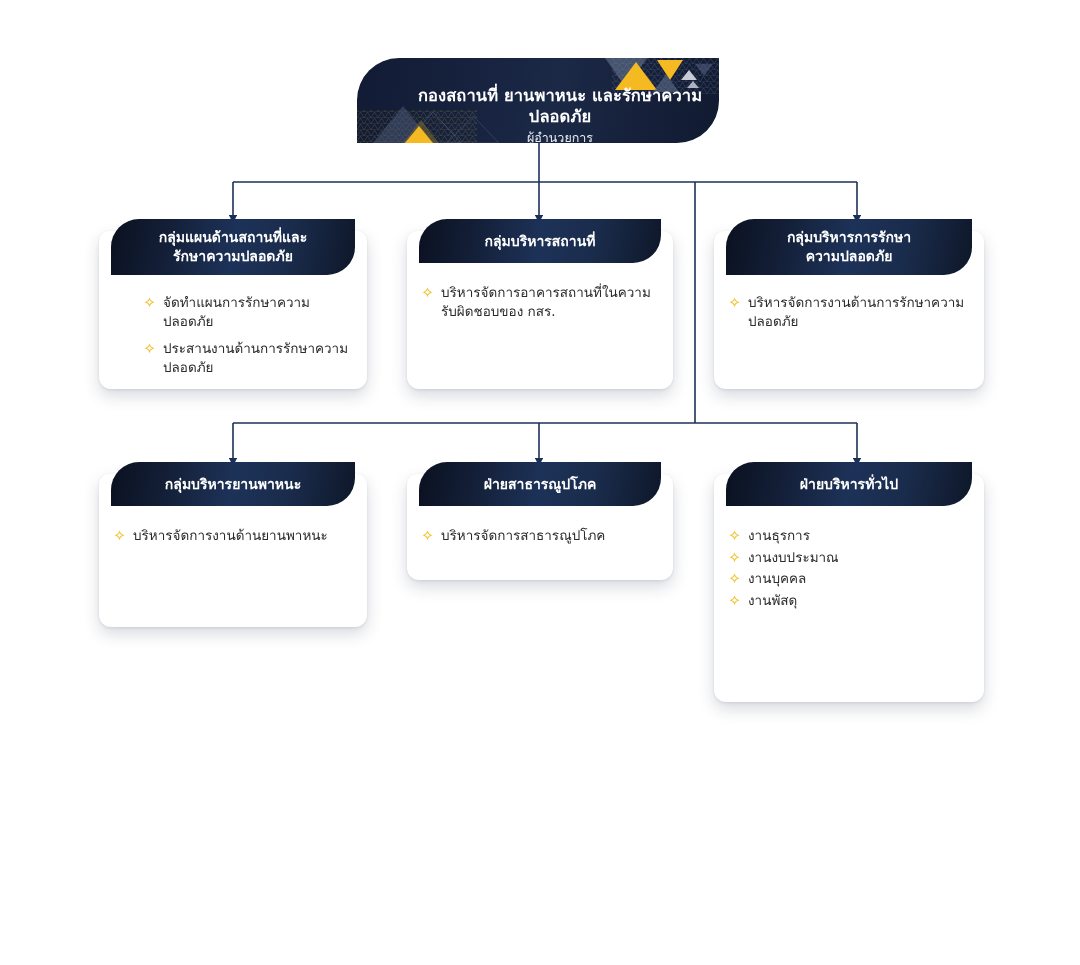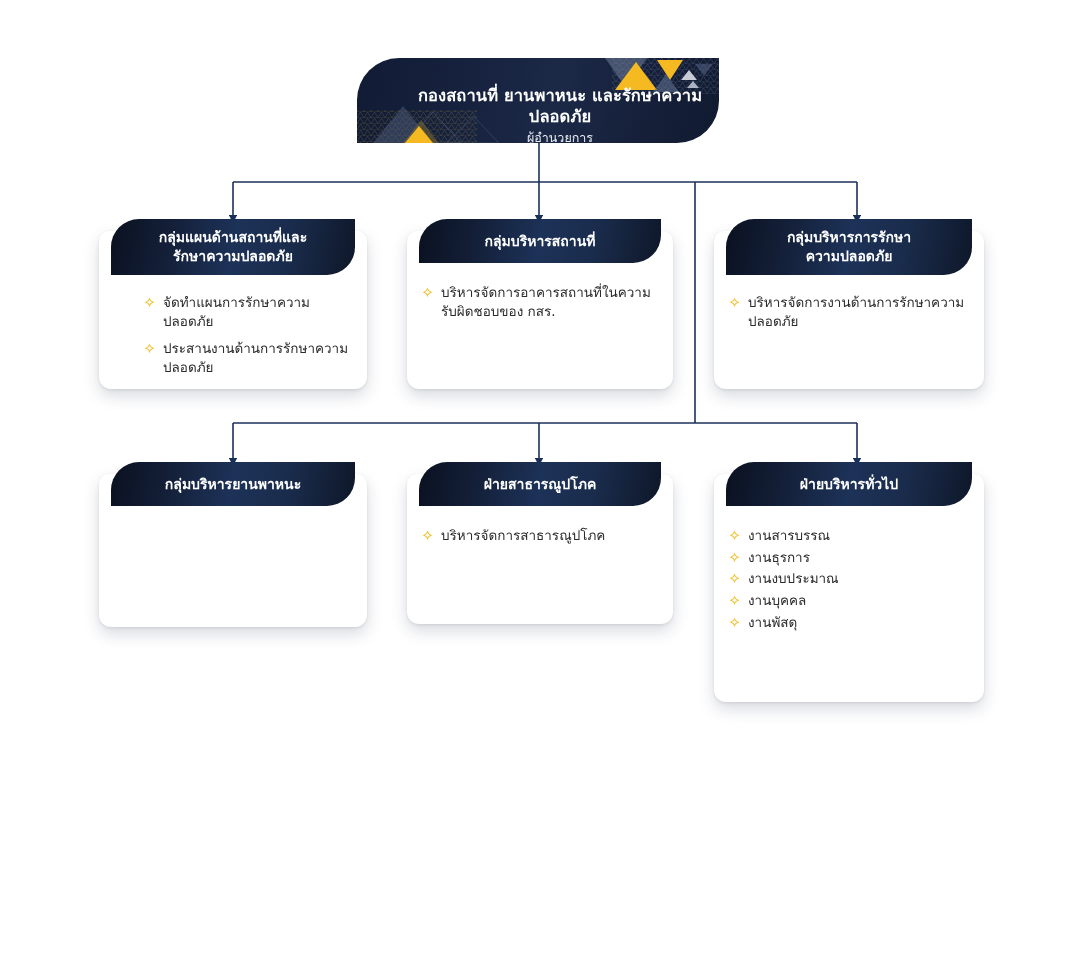--- a/index.html
+++ b/index.html
@@ -255,23 +255,33 @@
         </li>
       </ul>
     </div>
   </div>
 
   <div class="node" style="left:99px; top:462px; width:268px; height:165px;">
     <div class="node-card"></div>
     <div class="node-header" style="height:44px;">
       <span>กลุ่มบริหารยานพาหนะ</span>
     </div>
-  </div>
-
-  <div class="node" style="left:407px; top:462px; width:266px; height:162px;">
+    <div class="node-body" style="top:64px;">
+      <ul class="bullet-list">
+        <li class="bullet-item">
+          <svg class="bullet-icon" viewBox="0 0 14 14">
+            <path d="M7 1 C7.6 3 8.6 3.9 10.8 4.6 C8.6 5.3 7.6 6.2 7 8.2 C6.4 6.2 5.4 5.3 3.2 4.6 C5.4 3.9 6.4 3 7 1 Z" transform="translate(0,2.2)" fill="none" stroke="#f2c230" stroke-width="1.1"></path>
+          </svg>
+          <span class="bullet-text">บริหารจัดการงานด้านยานพาหนะ</span>
+        </li>
+      </ul>
+    </div>
+  </div>
+
+  <div class="node" style="left:407px; top:462px; width:266px; height:118px;">
     <div class="node-card"></div>
     <div class="node-header" style="height:44px;">
       <span>ฝ่ายสาธารณูปโภค</span>
     </div>
     <div class="node-body" style="top:64px;">
       <ul class="bullet-list">
         <li class="bullet-item">
           <svg class="bullet-icon" viewBox="0 0 14 14">
             <path d="M7 1 C7.6 3 8.6 3.9 10.8 4.6 C8.6 5.3 7.6 6.2 7 8.2 C6.4 6.2 5.4 5.3 3.2 4.6 C5.4 3.9 6.4 3 7 1 Z" transform="translate(0,2.2)" fill="none" stroke="#f2c230" stroke-width="1.1"></path>
           </svg>
@@ -285,26 +295,20 @@
     <div class="node-card"></div>
     <div class="node-header" style="height:44px;">
       <span>ฝ่ายบริหารทั่วไป</span>
     </div>
     <div class="node-body" style="top:64px;">
       <ul class="bullet-list tight">
         <li class="bullet-item">
           <svg class="bullet-icon" viewBox="0 0 14 14">
             <path d="M7 1 C7.6 3 8.6 3.9 10.8 4.6 C8.6 5.3 7.6 6.2 7 8.2 C6.4 6.2 5.4 5.3 3.2 4.6 C5.4 3.9 6.4 3 7 1 Z" transform="translate(0,2.2)" fill="none" stroke="#f2c230" stroke-width="1.1"></path>
           </svg>
-          <span class="bullet-text">งานสารบรรณ</span>
-        </li>
-        <li class="bullet-item">
-          <svg class="bullet-icon" viewBox="0 0 14 14">
-            <path d="M7 1 C7.6 3 8.6 3.9 10.8 4.6 C8.6 5.3 7.6 6.2 7 8.2 C6.4 6.2 5.4 5.3 3.2 4.6 C5.4 3.9 6.4 3 7 1 Z" transform="translate(0,2.2)" fill="none" stroke="#f2c230" stroke-width="1.1"></path>
-          </svg>
           <span class="bullet-text">งานธุรการ</span>
         </li>
         <li class="bullet-item">
           <svg class="bullet-icon" viewBox="0 0 14 14">
             <path d="M7 1 C7.6 3 8.6 3.9 10.8 4.6 C8.6 5.3 7.6 6.2 7 8.2 C6.4 6.2 5.4 5.3 3.2 4.6 C5.4 3.9 6.4 3 7 1 Z" transform="translate(0,2.2)" fill="none" stroke="#f2c230" stroke-width="1.1"></path>
           </svg>
           <span class="bullet-text">งานงบประมาณ</span>
         </li>
         <li class="bullet-item">
           <svg class="bullet-icon" viewBox="0 0 14 14">

